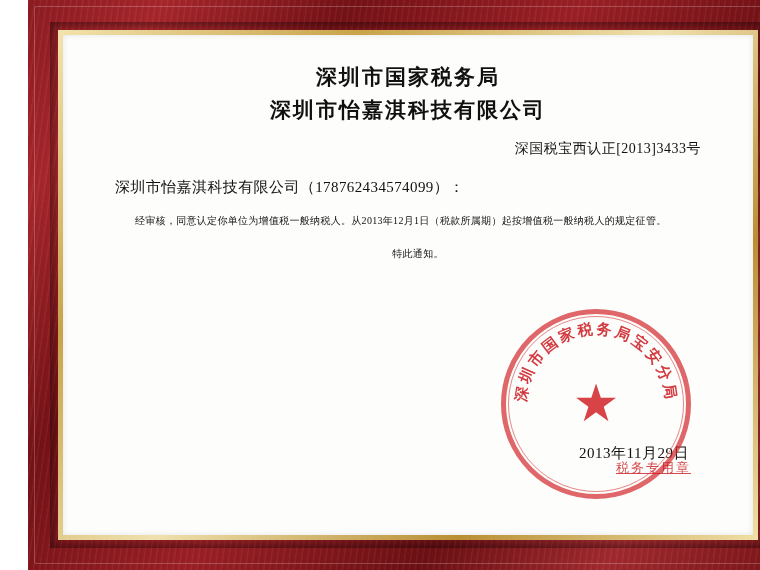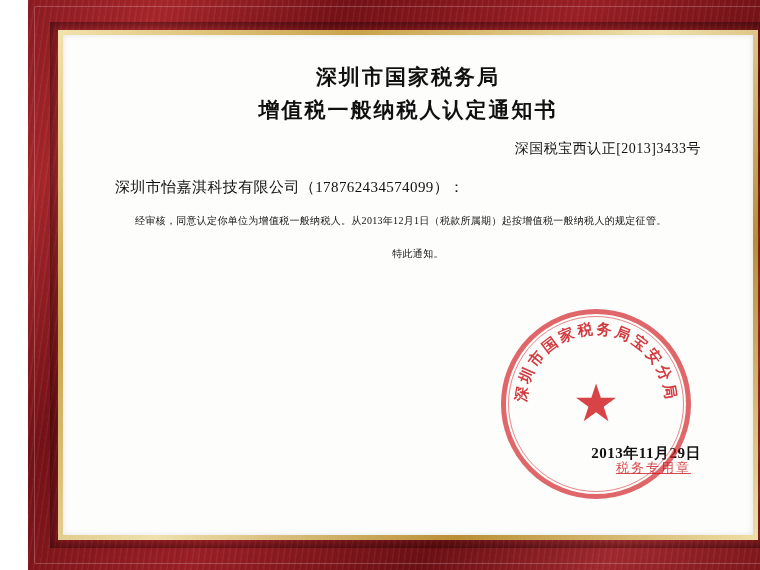--- a/index.html
+++ b/index.html
@@ -180,43 +180,42 @@
     width: 190px;
     text-align: right;
     color: rgba(204, 30, 36, 0.8);
     font-size: 13px;
     letter-spacing: 2px;
     text-decoration: underline;
   }
 
   .sign-date {
     position: absolute;
-    right: 52px;
+    right: 64px;
     bottom: 72px;
     font-size: 15px;
     color: #111;
     letter-spacing: 0.5px;
-    font-weight: bold;
   }
 </style>
 </head>
 <body>
 
 <div class="frame-outer">
   <div class="wood-grain"></div>
   <div class="frame-highlight"></div>
   <div class="frame-inner-shadow"></div>
 
   <div class="gold-bevel">
     <div class="paper">
       <div class="doc-body">
 
         <div class="title-line-1">深圳市国家税务局</div>
 
-        <div class="title-line-2">增值税一般纳税人认定通知书</div>
+        <div class="title-line-2">深圳市怡嘉淇科技有限公司</div>
 
         <div class="doc-number">深国税宝西认正[2013]3433号</div>
 
         <div class="recipient">深圳市怡嘉淇科技有限公司（178762434574099）：</div>
 
         <p class="para">经审核，同意认定你单位为增值税一般纳税人。从2013年12月1日（税款所属期）起按增值税一般纳税人的规定征管。</p>
 
         <p class="para para-notice">特此通知。</p>
 
         <div class="sign-date">2013年11月29日</div>

